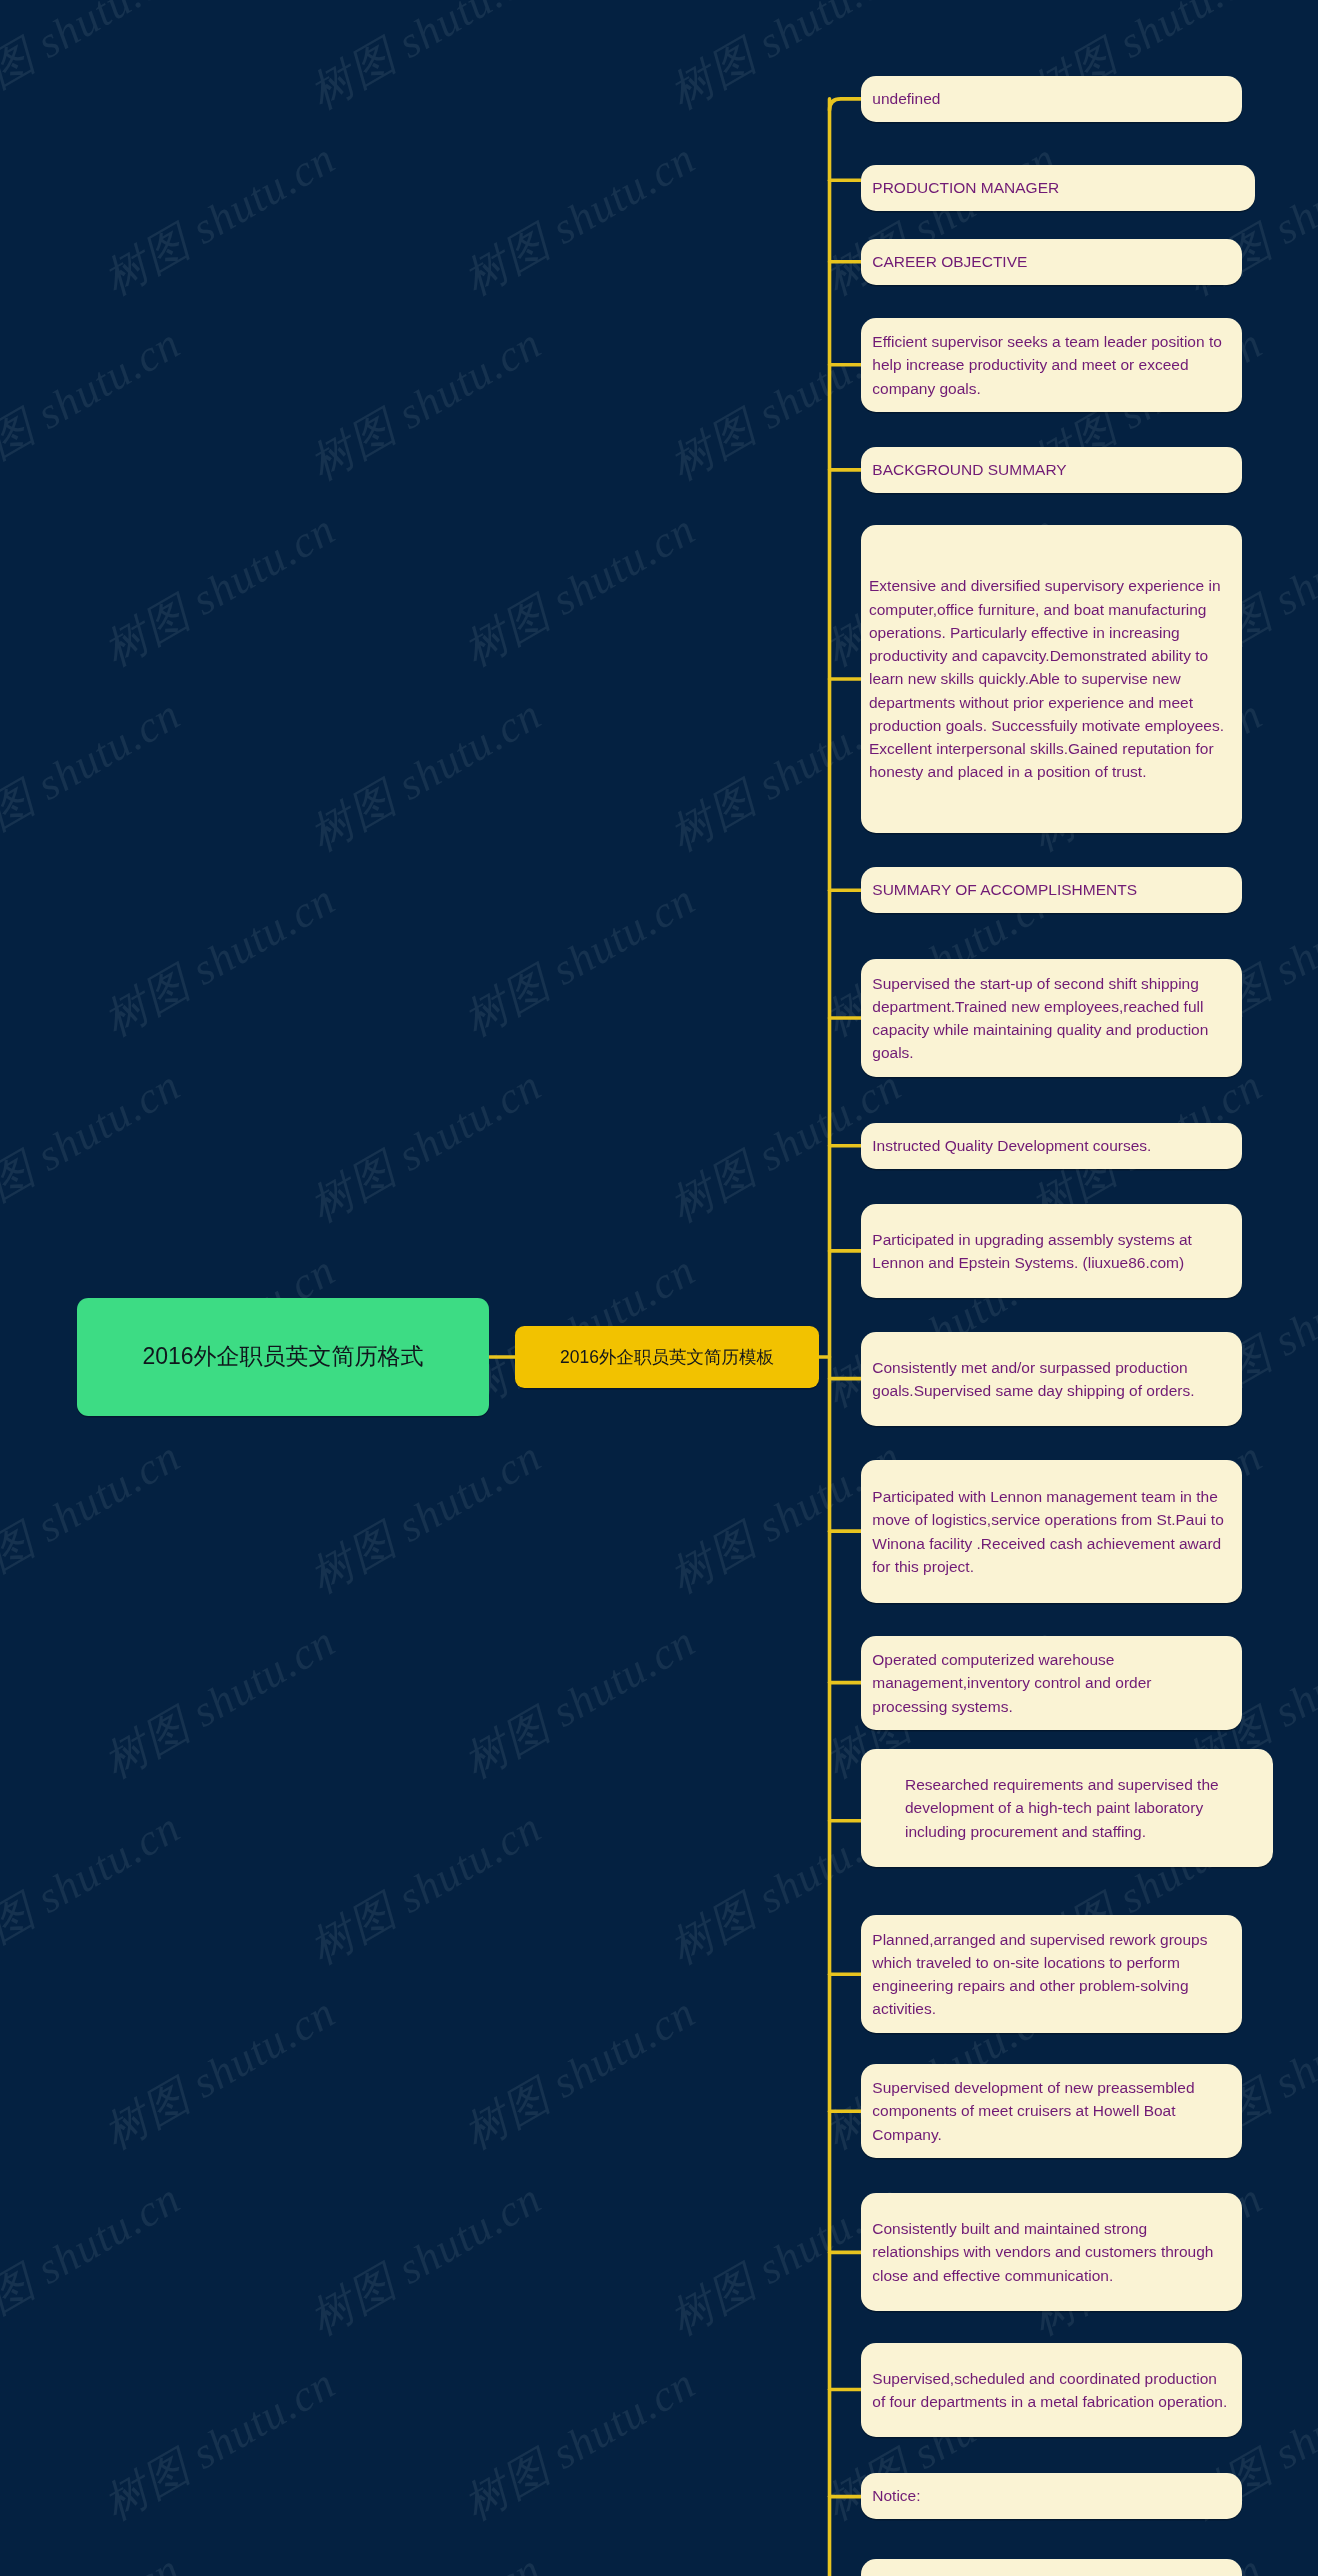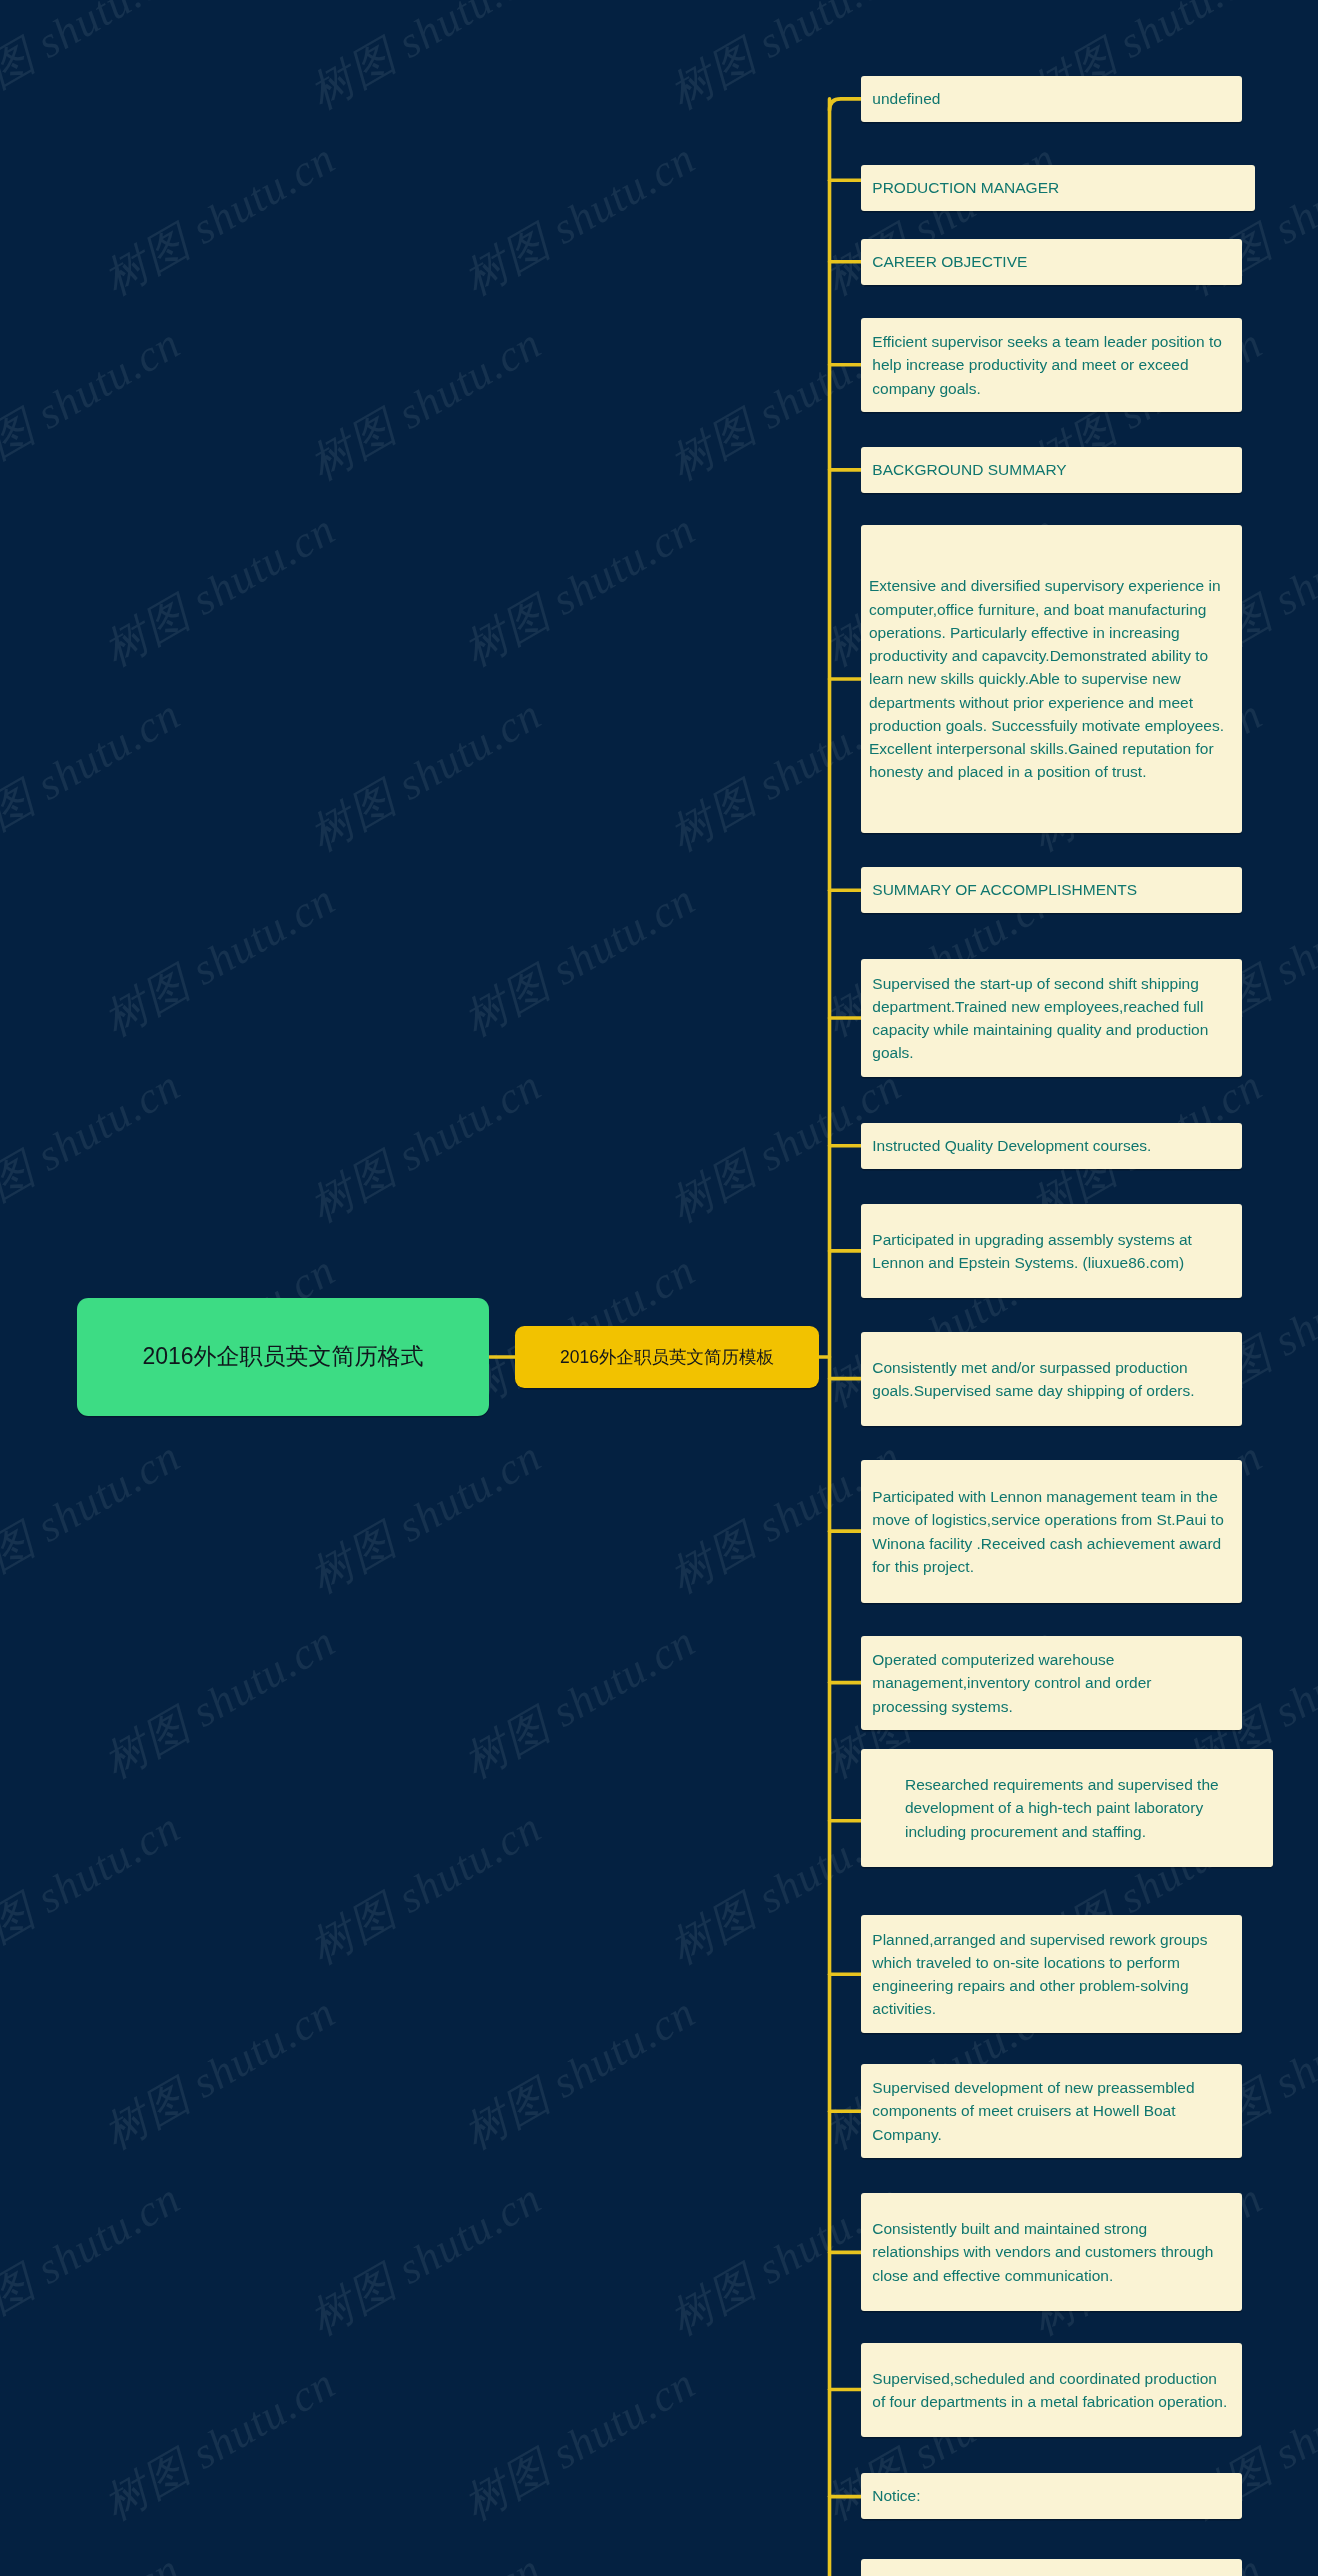--- a/index.html
+++ b/index.html
@@ -62,22 +62,22 @@
     box-shadow:0 1.5px 0 rgba(0,0,0,0.25);
     font-size:17.5px;
     line-height:1.4;
     padding:7.2px 10.3px;
     text-align:center;
     justify-content:center;
   }
 
   .node.leaf{
     background:#faf3d4;
-    color:#0f766e;
-    border-radius:3px;
+    color:#701a75;
+    border-radius:15px;
     box-shadow:0 1.5px 0 rgba(0,0,0,0.28);
     font-size:15.5px;
     line-height:1.50;
     padding:7.2px 11.3px;
   }
 </style>
 </head>
 <body>
 
 <div id="watermarks">

